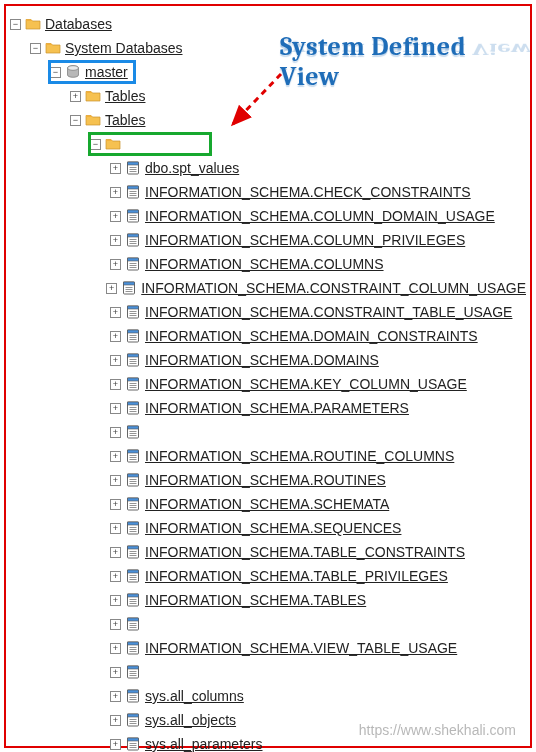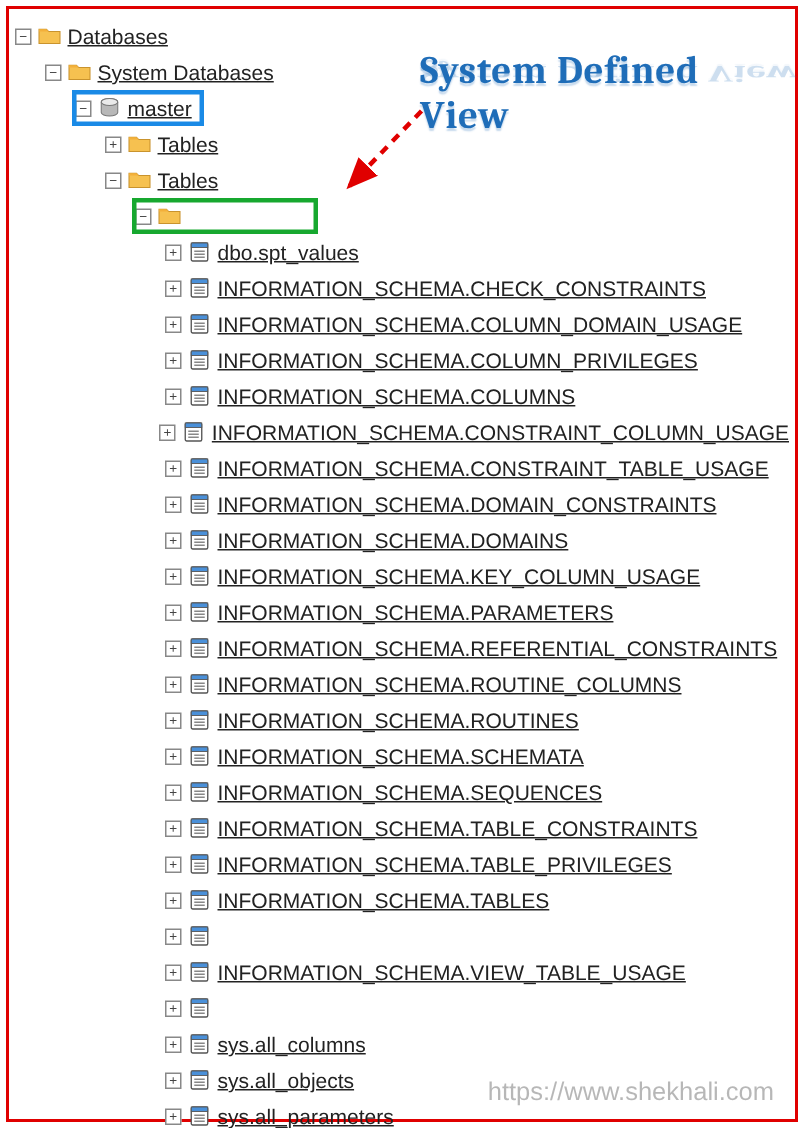--- a/index.html
+++ b/index.html
@@ -90,21 +90,21 @@
     white-space: nowrap;
   }
   .arrow {
     position: absolute;
     pointer-events: none;
   }
   .watermark {
     position: absolute;
     bottom: 8px;
     right: 14px;
-    font-size: 17px;
+    font-size: 14px;
     color: #9a9a9a;
     font-family: "Segoe UI", Tahoma, sans-serif;
     opacity: 0.7;
   }
 </style>
 </head>
 <body>
 
 <div class="frame">
   <div class="tree" id="tree">
@@ -333,21 +333,20 @@
     <span class="exp">+</span>
     <span class="icon">
           <svg width="16" height="16" viewBox="0 0 16 16">
     <rect x="2.5" y="2" width="11" height="12" rx="1" fill="#fff" stroke="#555" stroke-width="0.9"></rect>
     <rect x="2.5" y="2" width="11" height="3" fill="#4a90d9" stroke="#555" stroke-width="0.6"></rect>
     <line x1="4.5" y1="7.5" x2="11.5" y2="7.5" stroke="#888" stroke-width="0.9"></line>
     <line x1="4.5" y1="9.5" x2="11.5" y2="9.5" stroke="#888" stroke-width="0.9"></line>
     <line x1="4.5" y1="11.5" x2="11.5" y2="11.5" stroke="#888" stroke-width="0.9"></line>
   </svg>
         </span>
-    <span class="label">INFORMATION_SCHEMA.REFERENTIAL_CONSTRAINTS</span>
   </div>
       <div class="row">
     <span class="indent" style="width:100px"></span>
     <span class="exp">+</span>
     <span class="icon">
           <svg width="16" height="16" viewBox="0 0 16 16">
     <rect x="2.5" y="2" width="11" height="12" rx="1" fill="#fff" stroke="#555" stroke-width="0.9"></rect>
     <rect x="2.5" y="2" width="11" height="3" fill="#4a90d9" stroke="#555" stroke-width="0.6"></rect>
     <line x1="4.5" y1="7.5" x2="11.5" y2="7.5" stroke="#888" stroke-width="0.9"></line>
     <line x1="4.5" y1="9.5" x2="11.5" y2="9.5" stroke="#888" stroke-width="0.9"></line>

